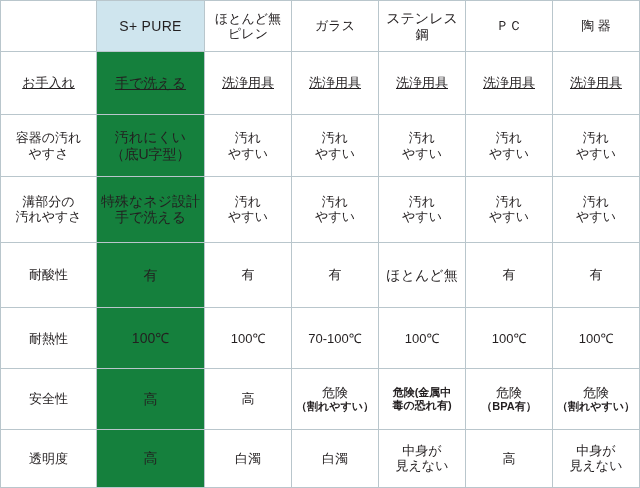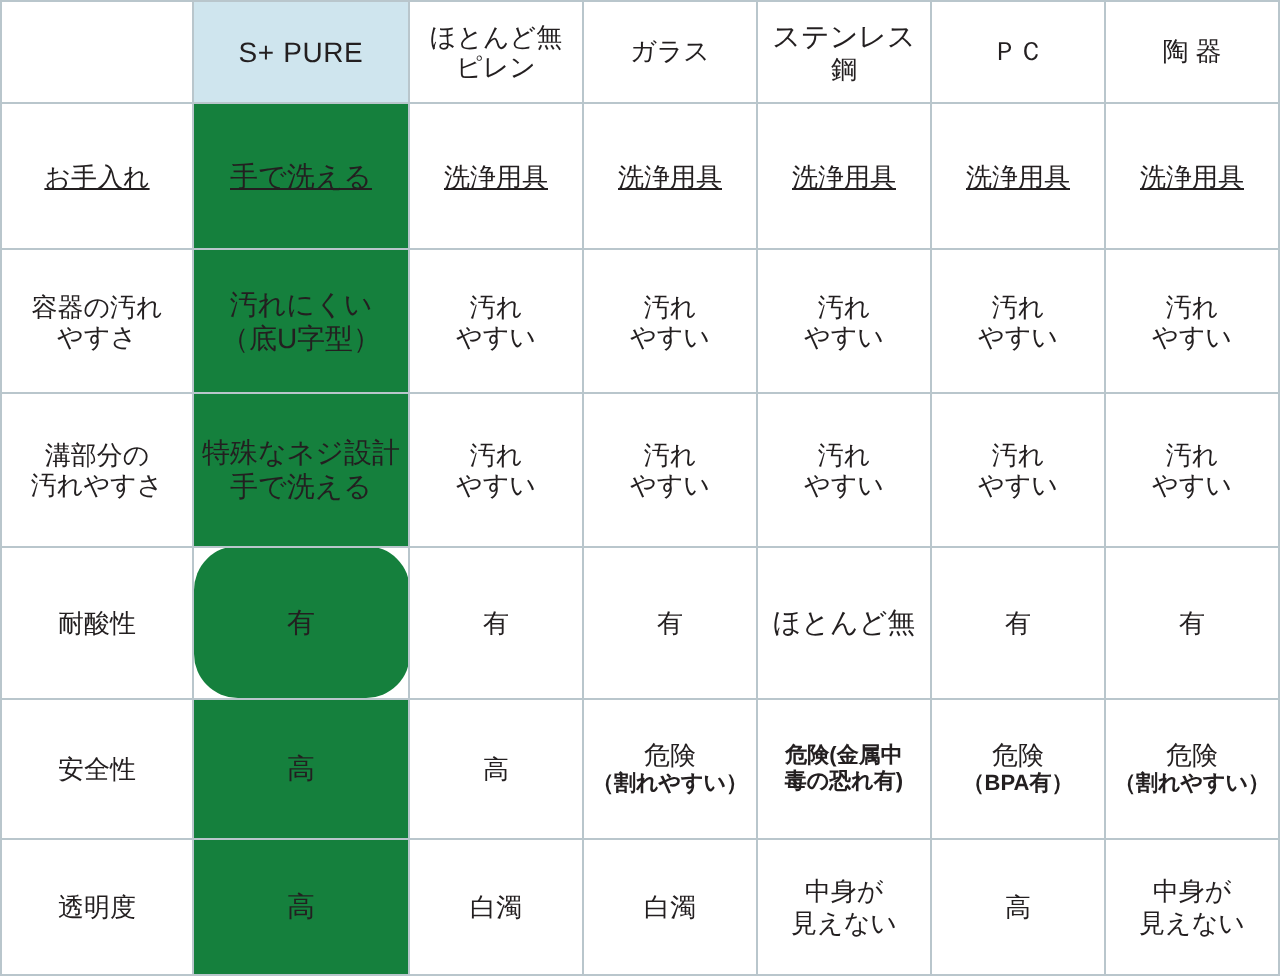--- a/index.html
+++ b/index.html
@@ -61,21 +61,21 @@
   }
   .xsmall {
     font-size: 11px;
     font-weight: bold;
   }
   
   tr.r0 td { height: 46px; text-decoration: underline; }
   tr.r1 td { height: 40px; }
   tr.r2 td { height: 45px; }
   tr.r3 td { height: 48px; }
-  tr.r4 td { height: 48px; border-radius: 22px; }
+  tr.r4 td { height: 48px; }
   tr.r5 td { height: 44px; }
   tr.r6 td { height: 44px; }
   tr.r7 td { height: 49px; }
   tr.r8 td { height: 42px; }
   .nowrapline { white-space: nowrap; }
 </style>
 </head>
 <body>
 
 <table id="comparison-table">
@@ -211,20 +211,43 @@
         <div>ほとんど無</div>
       </td>
       <td class="cell">
         <div>有</div>
       </td>
       <td class="cell">
         <div>有</div>
       </td>
     </tr>
 
+    <tr class="r5">
+      <td class="row-label">
+        <div>耐熱性</div>
+      </td>
+      <td class="cell-hl">
+        <div>100℃</div>
+      </td>
+      <td class="cell">
+        <div>100℃</div>
+      </td>
+      <td class="cell">
+        <div>70-100℃</div>
+      </td>
+      <td class="cell">
+        <div>100℃</div>
+      </td>
+      <td class="cell">
+        <div>100℃</div>
+      </td>
+      <td class="cell">
+        <div>100℃</div>
+      </td>
+    </tr>
 
     <tr class="r6">
       <td class="row-label">
         <div>安全性</div>
       </td>
       <td class="cell-hl">
         <div>高</div>
       </td>
       <td class="cell">
         <div>高</div>

